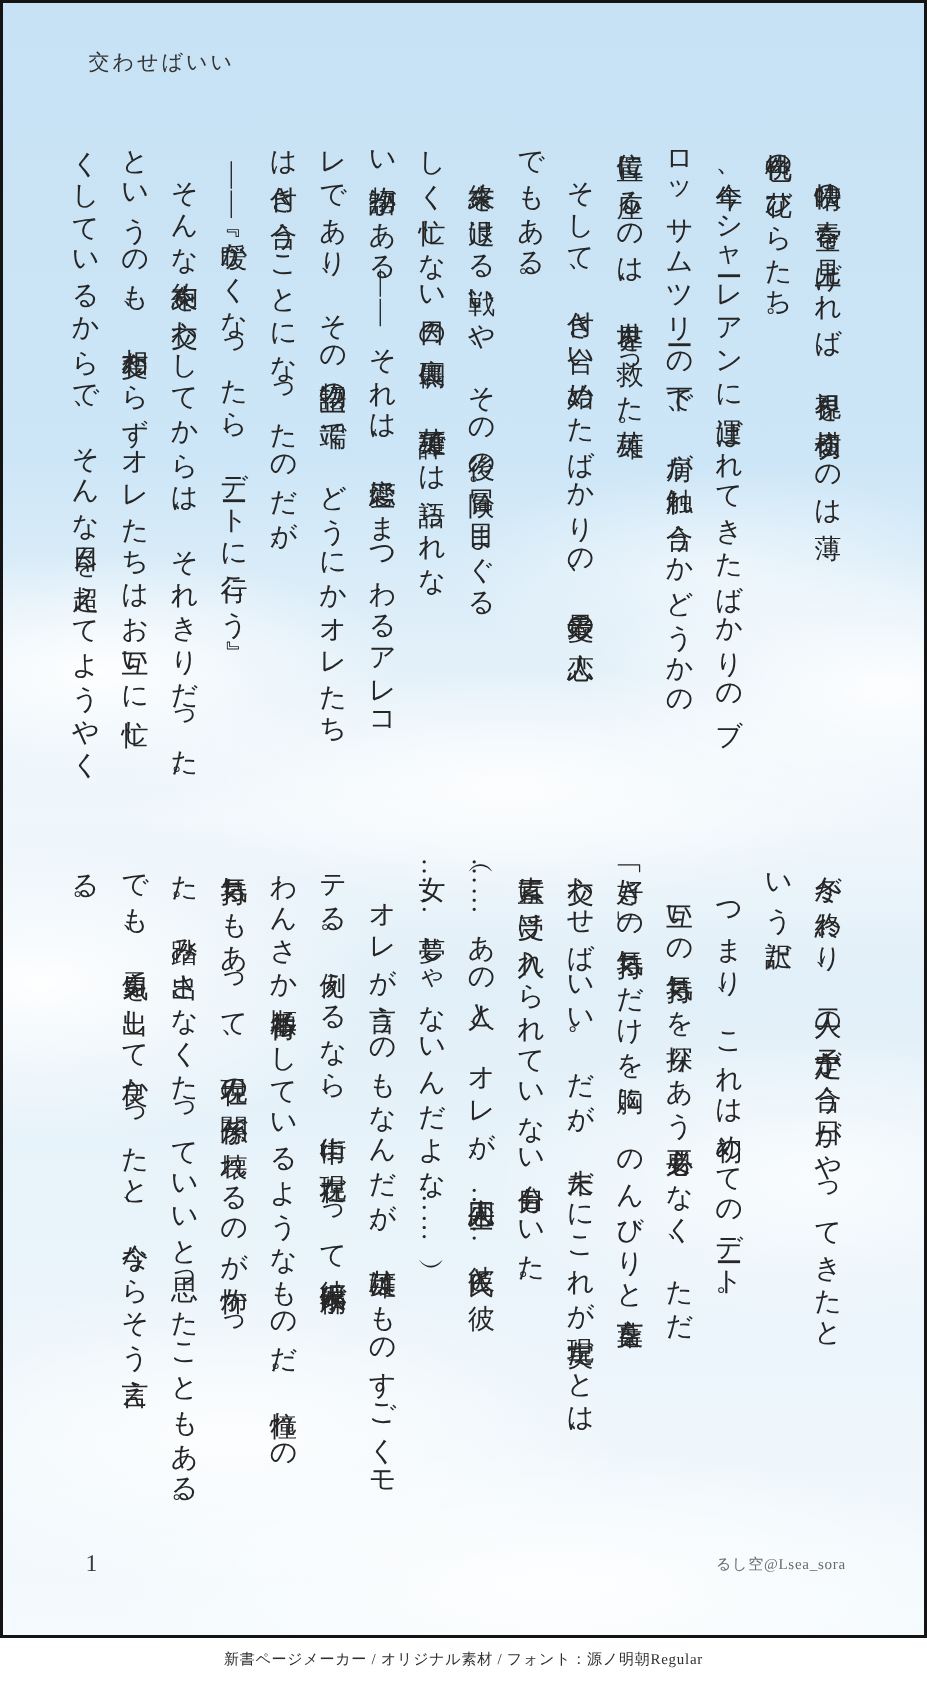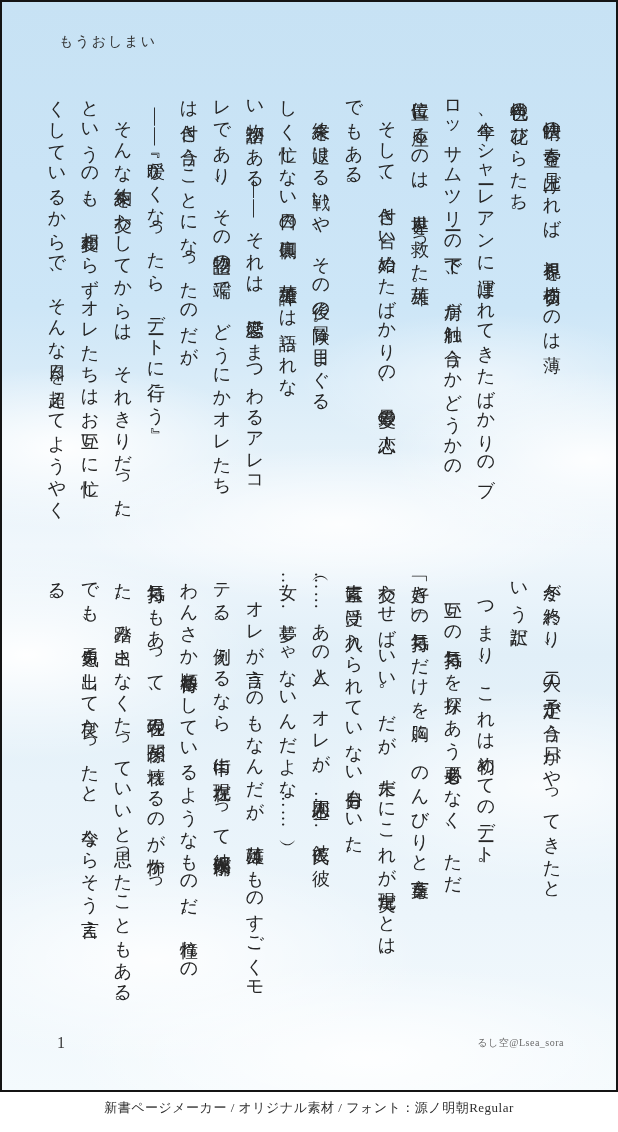--- a/index.html
+++ b/index.html
@@ -76,33 +76,33 @@
     font-size: 10px;
     letter-spacing: 0.5px;
     color: #6a6a6a;
   }
   .footer-note {
     position: absolute;
     left: 0;
     top: 1099px;
     width: 618px;
     text-align: center;
-    font-size: 13px;
+    font-size: 10px;
     letter-spacing: 0.5px;
     color: #2e2e2e;
   }
 </style>
 </head>
 <body>
 
 <div class="page">
 
   <div class="sky-panel">
 
-    <div class="header-title">もうおしまい</div>
+    <div class="header-title">交わせばいい</div>
 
     <div class="vtext upper">　快晴の青空を見上げれば、視界を横切るのは薄
 桃色の花びらたち。
 　今年、シャーレアンに運ばれてきたばかりのブ
 ロッサムツリーの下で、肩が触れ合うかどうかの
 位置に座るのは、世界を救った英雄。
 　そして、付き合い始めたばかりの、最愛の恋人
 でもある。
 　終末を退ける戦いや、その後の冒険。目まぐる
 しく忙しない日々の裏側に、英雄譚では語られな

